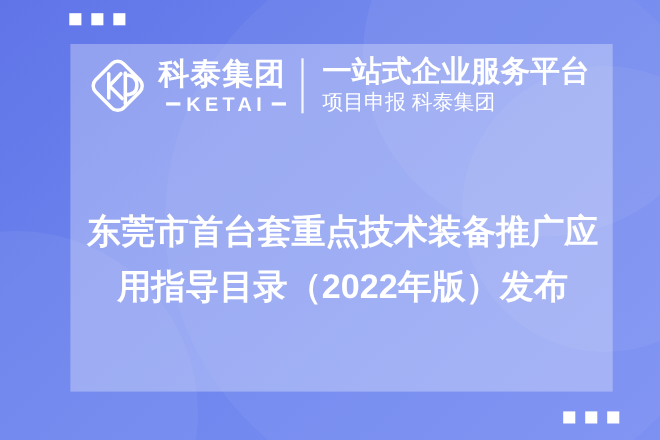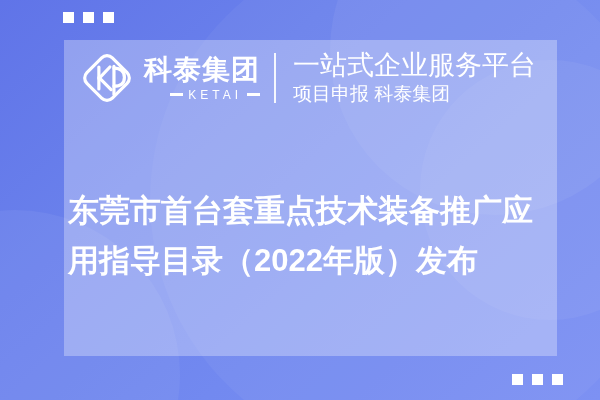--- a/index.html
+++ b/index.html
@@ -123,22 +123,22 @@
     align-items: center;
     gap: 5px;
     margin-top: 5px;
   }
   .brand-en-row .dash {
     width: 13px;
     height: 3px;
     background: #ffffff;
   }
   .brand-en {
-    font-size: 12px;
-    font-weight: normal;
+    font-size: 18px;
+    font-weight: bold;
     color: #ffffff;
     letter-spacing: 4px;
     white-space: nowrap;
   }
 
   .divider {
     width: 2px;
     height: 50px;
     background: rgba(255,255,255,0.9);
     margin: 0 17px 0 14px;
@@ -149,20 +149,21 @@
     display: flex;
     flex-direction: column;
     justify-content: center;
   }
   .slogan-main {
     font-size: 27px;
     color: #ffffff;
     line-height: 1.12;
     white-space: nowrap;
     letter-spacing: 0px;
+    font-weight: bold;
   }
   .slogan-sub {
     font-size: 19px;
     color: #ffffff;
     line-height: 1.25;
     margin-top: 2px;
     white-space: nowrap;
   }
 
   
@@ -172,20 +173,21 @@
     top: 146px;
     width: 493px;
     padding: 0 2px 0 4px;
     box-sizing: border-box;
     font-size: 31px;
     font-weight: bold;
     color: #ffffff;
     line-height: 1.62;
     letter-spacing: 0px;
     word-break: break-all;
+    text-align: center;
   }
 </style>
 </head>
 <body>
 
 <div id="stage">
 
   <div class="blob blob-bl"></div>
   <div class="blob blob-tr"></div>
   <div class="blob blob-mr"></div>

